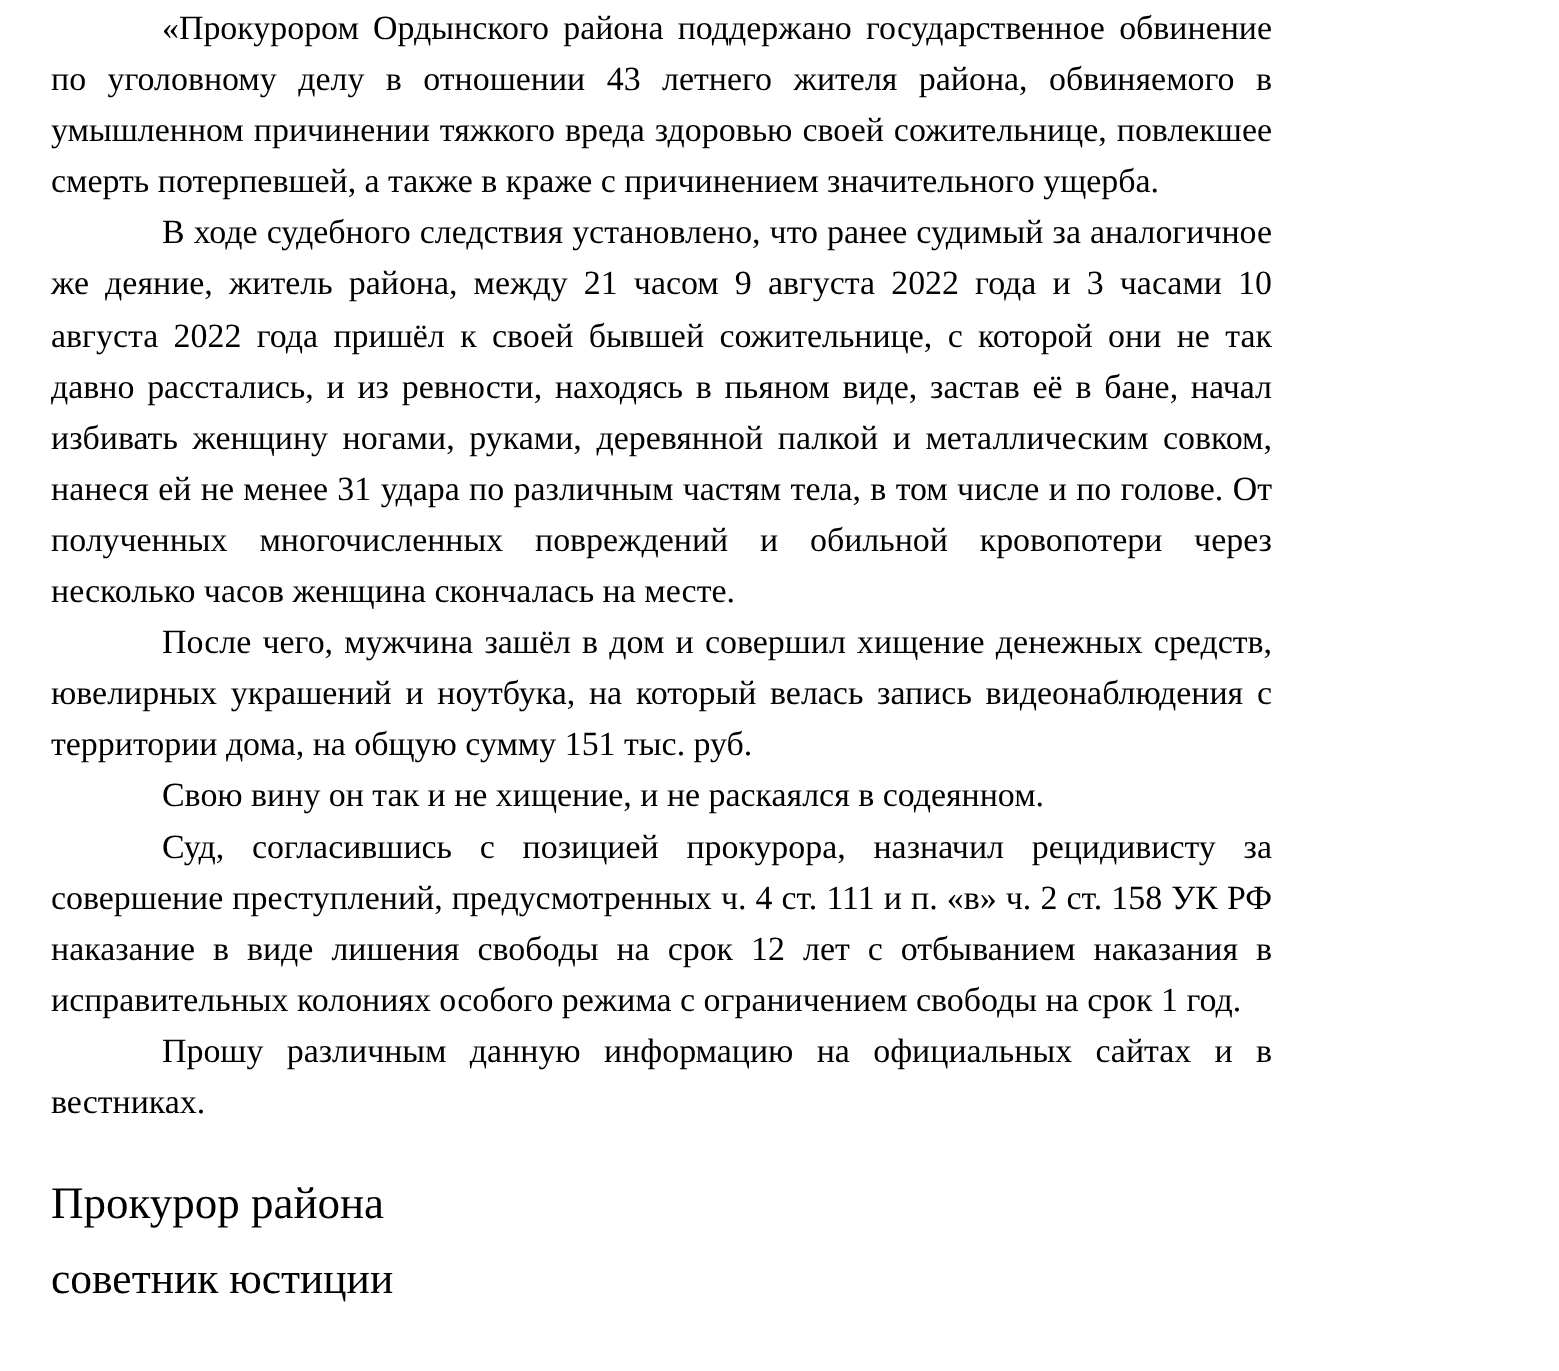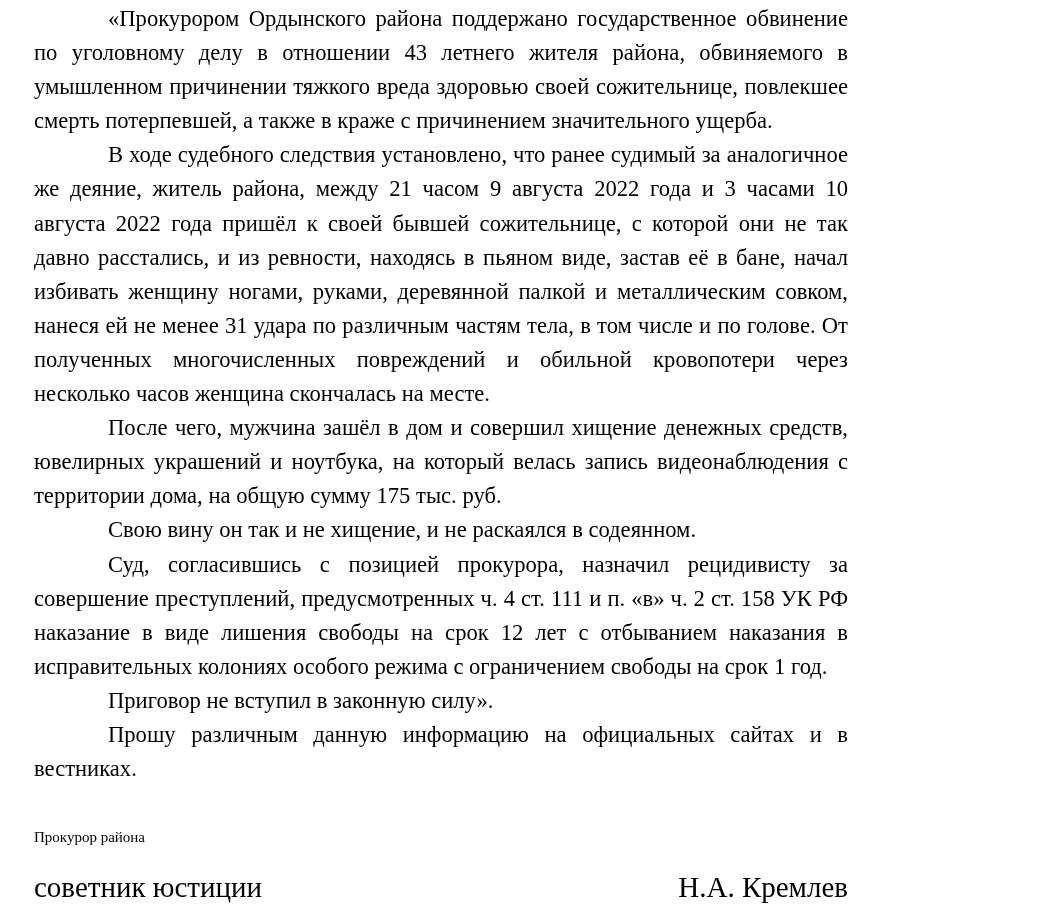--- a/index.html
+++ b/index.html
@@ -34,21 +34,21 @@
     text-justify: inter-word;
     hyphens: none;
     word-spacing: 0px;
   }
   
 
   .sig-block {
     margin-top: 26px;
   }
   .sig-line {
-    font-size: 15px;
+    font-size: 30px;
     line-height: 50px;
     text-align: left;
     text-indent: 0;
     margin: 0;
     white-space: nowrap;
   }
   .sig-row {
     display: flex;
     justify-content: space-between;
     align-items: baseline;
@@ -61,28 +61,26 @@
   }
 </style>
 </head>
 <body>
 
 <div class="page">
 
   <div class="body-text">
     <p class="para">«Прокурором Ордынского района поддержано государственное обвинение по уголовному делу в отношении 43 летнего жителя района, обвиняемого в умышленном причинении тяжкого вреда здоровью своей сожительнице, повлекшее смерть потерпевшей, а также в краже с причинением значительного ущерба.</p>
     <p class="para">В ходе судебного следствия установлено, что ранее судимый за аналогичное же деяние, житель района, между 21 часом 9 августа 2022 года и 3 часами 10 августа 2022 года пришёл к своей бывшей сожительнице, с которой они не так давно расстались, и из ревности, находясь в пьяном виде, застав её в бане, начал избивать женщину ногами, руками, деревянной палкой и металлическим совком, нанеся ей не менее 31 удара по различным частям тела, в том числе и по голове. От полученных многочисленных повреждений и обильной кровопотери через несколько часов женщина скончалась на месте.</p>
-    <p class="para">После чего, мужчина зашёл в дом и совершил хищение денежных средств, ювелирных украшений и ноутбука, на который велась запись видеонаблюдения с территории дома, на общую сумму 175 тыс. руб.</p>
+    <p class="para">После чего, мужчина зашёл в дом и совершил хищение денежных средств, ювелирных украшений и ноутбука, на который велась запись видеонаблюдения с территории дома, на общую сумму 151 тыс. руб.</p>
     <p class="para">Свою вину он так и не хищение, и не раскаялся в содеянном.</p>
     <p class="para">Суд, согласившись с позицией прокурора, назначил рецидивисту за совершение преступлений, предусмотренных ч. 4 ст. 111 и п. «в» ч. 2 ст. 158 УК РФ наказание в виде лишения свободы на срок 12 лет с отбыванием наказания в исправительных колониях особого режима с ограничением свободы на срок 1 год.</p>
-    <p class="para">Приговор не вступил в законную силу».</p>
     <p class="para">Прошу различным данную информацию на официальных сайтах и в вестниках.</p>
   </div>
 
   <div class="sig-block">
     <p class="sig-line">Прокурор района</p>
     <div class="sig-row">
       <span class="sig-left">советник юстиции</span>
-      <span class="sig-right">Н.А. Кремлев</span>
     </div>
   </div>
 
 </div>
 
 </body></html>

